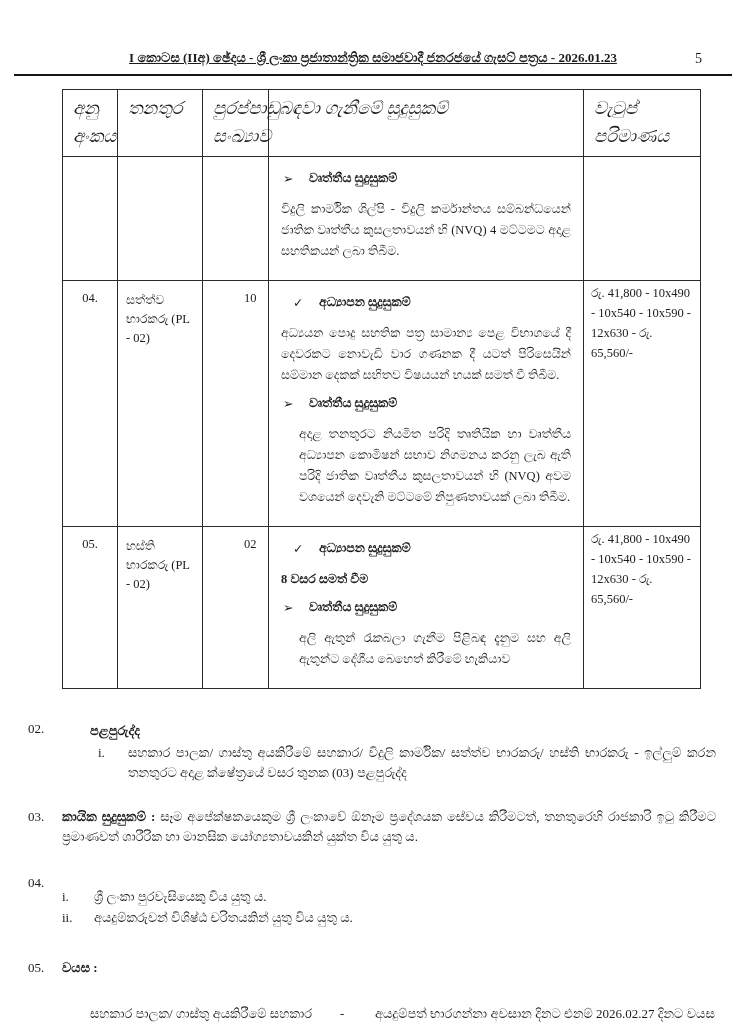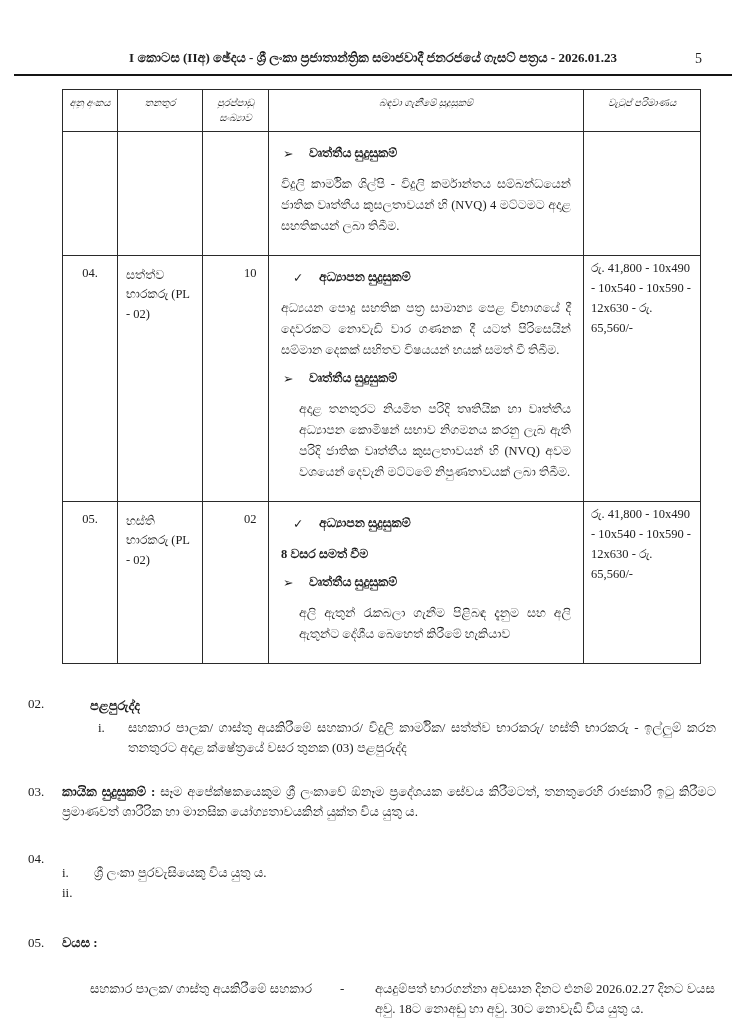--- a/index.html
+++ b/index.html
@@ -12,20 +12,21 @@
     position: relative;
   }
   
   .hdr-row {
     position: relative;
     margin: 50px 30px 0 30px;
     text-align: center;
     font-size: 13px;
     font-weight: bold;
     line-height: 1.3;
+    text-decoration: underline;
   }
   .hdr-pageno {
     position: absolute;
     right: 14px; top: 0;
     font-weight: normal;
     font-size: 14px;
   }
   .hdr-rule {
     border: none;
     border-top: 2px solid #151515;
@@ -45,24 +46,24 @@
   .vtable col.c4 { width: 315px; }
   .vtable col.c5 { width: 117px; }
   .vtable th, .vtable td {
     border: 1px solid #2a2a2a;
     vertical-align: top;
     padding: 6px 6px;
   }
   .vtable thead th {
     font-weight: normal;
     font-style: italic;
-    text-align: center;
+    text-align: left;
     line-height: 1.55;
-    padding: 5px 3px;
-    font-size: 10px;
+    padding: 5px 10px;
+    font-size: 18px;
   }
   tr.row-cont td { height: 100px; }
   tr.row-04 td  { height: 235px; }
   tr.row-05 td  { height: 155px; }
   td.no-cell   { text-align: center; padding-top: 10px; }
   td.post-cell { padding: 10px 6px 6px 8px; line-height: 1.55; }
   td.vac-cell  { text-align: left; padding-top: 10px; padding-left: 41px; }
   td.qual-cell { padding: 8px 12px; }
   td.sal-cell  { padding: 2px 7px; line-height: 1.6; }
   .bullet-line {
@@ -208,20 +209,21 @@
     <div class="sec s04">
       <div class="sec-no">04.</div>
       <div class="sec-body">
         <div class="items">
           <div class="item">
             <span class="item-no">i.</span>
             <span>ශ්‍රී ලංකා පුරවැසියෙකු විය යුතු ය.</span>
           </div>
           <div class="item">
             <span class="item-no">ii.</span>
+            <span>අයදුම්කරුවන් විශිෂ්ඨ චරිතයකින් යුතු විය යුතු ය.</span>
           </div>
         </div>
       </div>
     </div>
 
     <div class="sec s05">
       <div class="sec-no">05.</div>
       <div class="sec-body">
         <div class="sec-title-bold">වයස :</div>
       </div>

